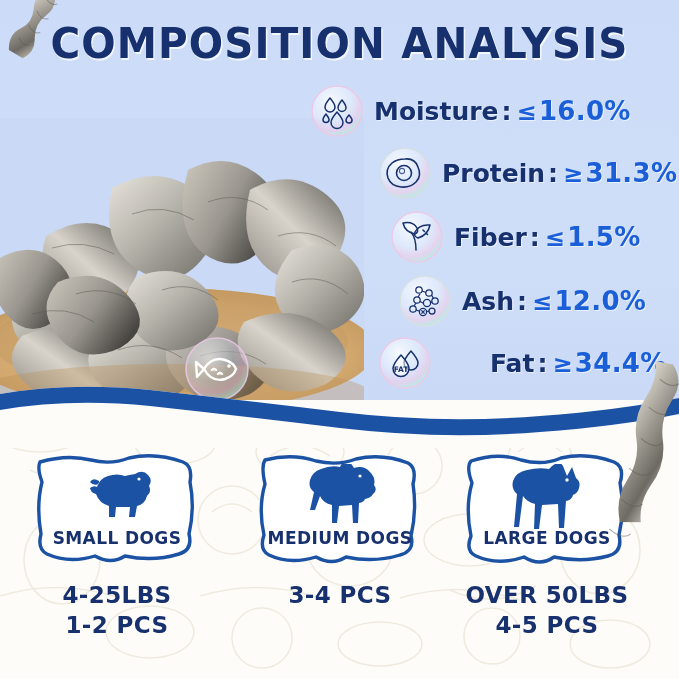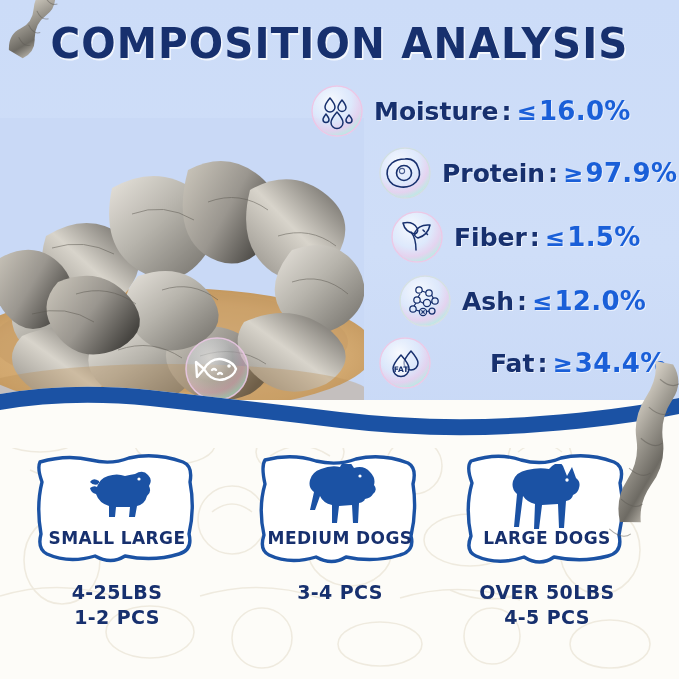--- a/index.html
+++ b/index.html
@@ -158,21 +158,21 @@
     font-family: "DejaVu Sans", sans-serif;
     font-weight: bold;
     font-size: 17px;
     letter-spacing: 0.4px;
     color: #17306e;
   }
   .card-sub {
     margin-top: 12px;
     font-family: "DejaVu Sans", sans-serif;
     font-weight: bold;
-    font-size: 19px;
+    font-size: 23px;
     line-height: 1.32;
     color: #17306e;
     letter-spacing: 0.4px;
   }
   .card-small { left: 22px;  }
   .card-medium{ left: 245px; }
   .card-large { left: 452px; }
 
   
   .stick { position: absolute; }
@@ -313,21 +313,21 @@
               <path d="M27 13 q10 -1 13 8 q4 9 -2 15 q-6 6 -15 5 q-10 -1 -13 -9 q-3 -9 4 -15 q5 -4 13 -4Z"></path>
               <circle cx="26" cy="27" r="7.5"></circle>
               <circle cx="24" cy="25" r="2.6" stroke-width="1.1" opacity="0.75"></circle>
             </g>
           </svg>
         </div>
         <div class="nutrient-text">
           <span>Protein</span>
           <span class="nutrient-sep">:</span>
           <span class="nutrient-value">
-            <span class="nutrient-op">≥</span><span>97.9%</span>
+            <span class="nutrient-op">≥</span><span>31.3%</span>
           </span>
         </div>
       </div>
 
       <div class="nutrient-row row-fiber">
         <div class="bubble">
           <svg width="54" height="54" viewBox="0 0 54 54">
             <circle cx="27" cy="27" r="25" fill="url(#bub1)" stroke="#e6d7f0" stroke-width="1.4"></circle>
             <circle cx="27" cy="27" r="25" fill="none" stroke="#f0bcdd" stroke-width="1.2" stroke-opacity="0.55"></circle>
             <g fill="none" stroke="#17306e" stroke-width="1.5" stroke-linecap="round" stroke-linejoin="round">
@@ -442,21 +442,21 @@
           </svg>
           <div class="dog-silhouette">
             <svg width="80" height="56" viewBox="0 0 80 56">
               <path fill="#1b52a4" d="M58 10 q8 -5 13 1 q5 5 1 11 q3 6 -2 10 q-2 8 -10 10
                     l-2 11 h-6 l1 -10 h-14 l-1 10 h-6 l0 -11 q-10 -3 -13 -12 q-5 -1 -6 -6
                     q4 -3 7 -1 q2 -8 11 -11 q9 -3 17 0 q4 -1 10 -2Z
                     M22 17 q-6 -4 -9 1 q3 4 9 2Z"></path>
               <circle cx="62" cy="15" r="1.6" fill="#ffffff"></circle>
             </svg>
           </div>
-          <div class="card-title">SMALL LARGE</div>
+          <div class="card-title">SMALL DOGS</div>
         </div>
         <div class="card-sub">
           <div>4-25LBS</div>
           <div>1-2 PCS</div>
         </div>
       </div>
 
       <div class="size-card card-medium">
         <div class="card-frame">
           <svg class="frame-svg" width="168" height="118" viewBox="0 0 168 118">

